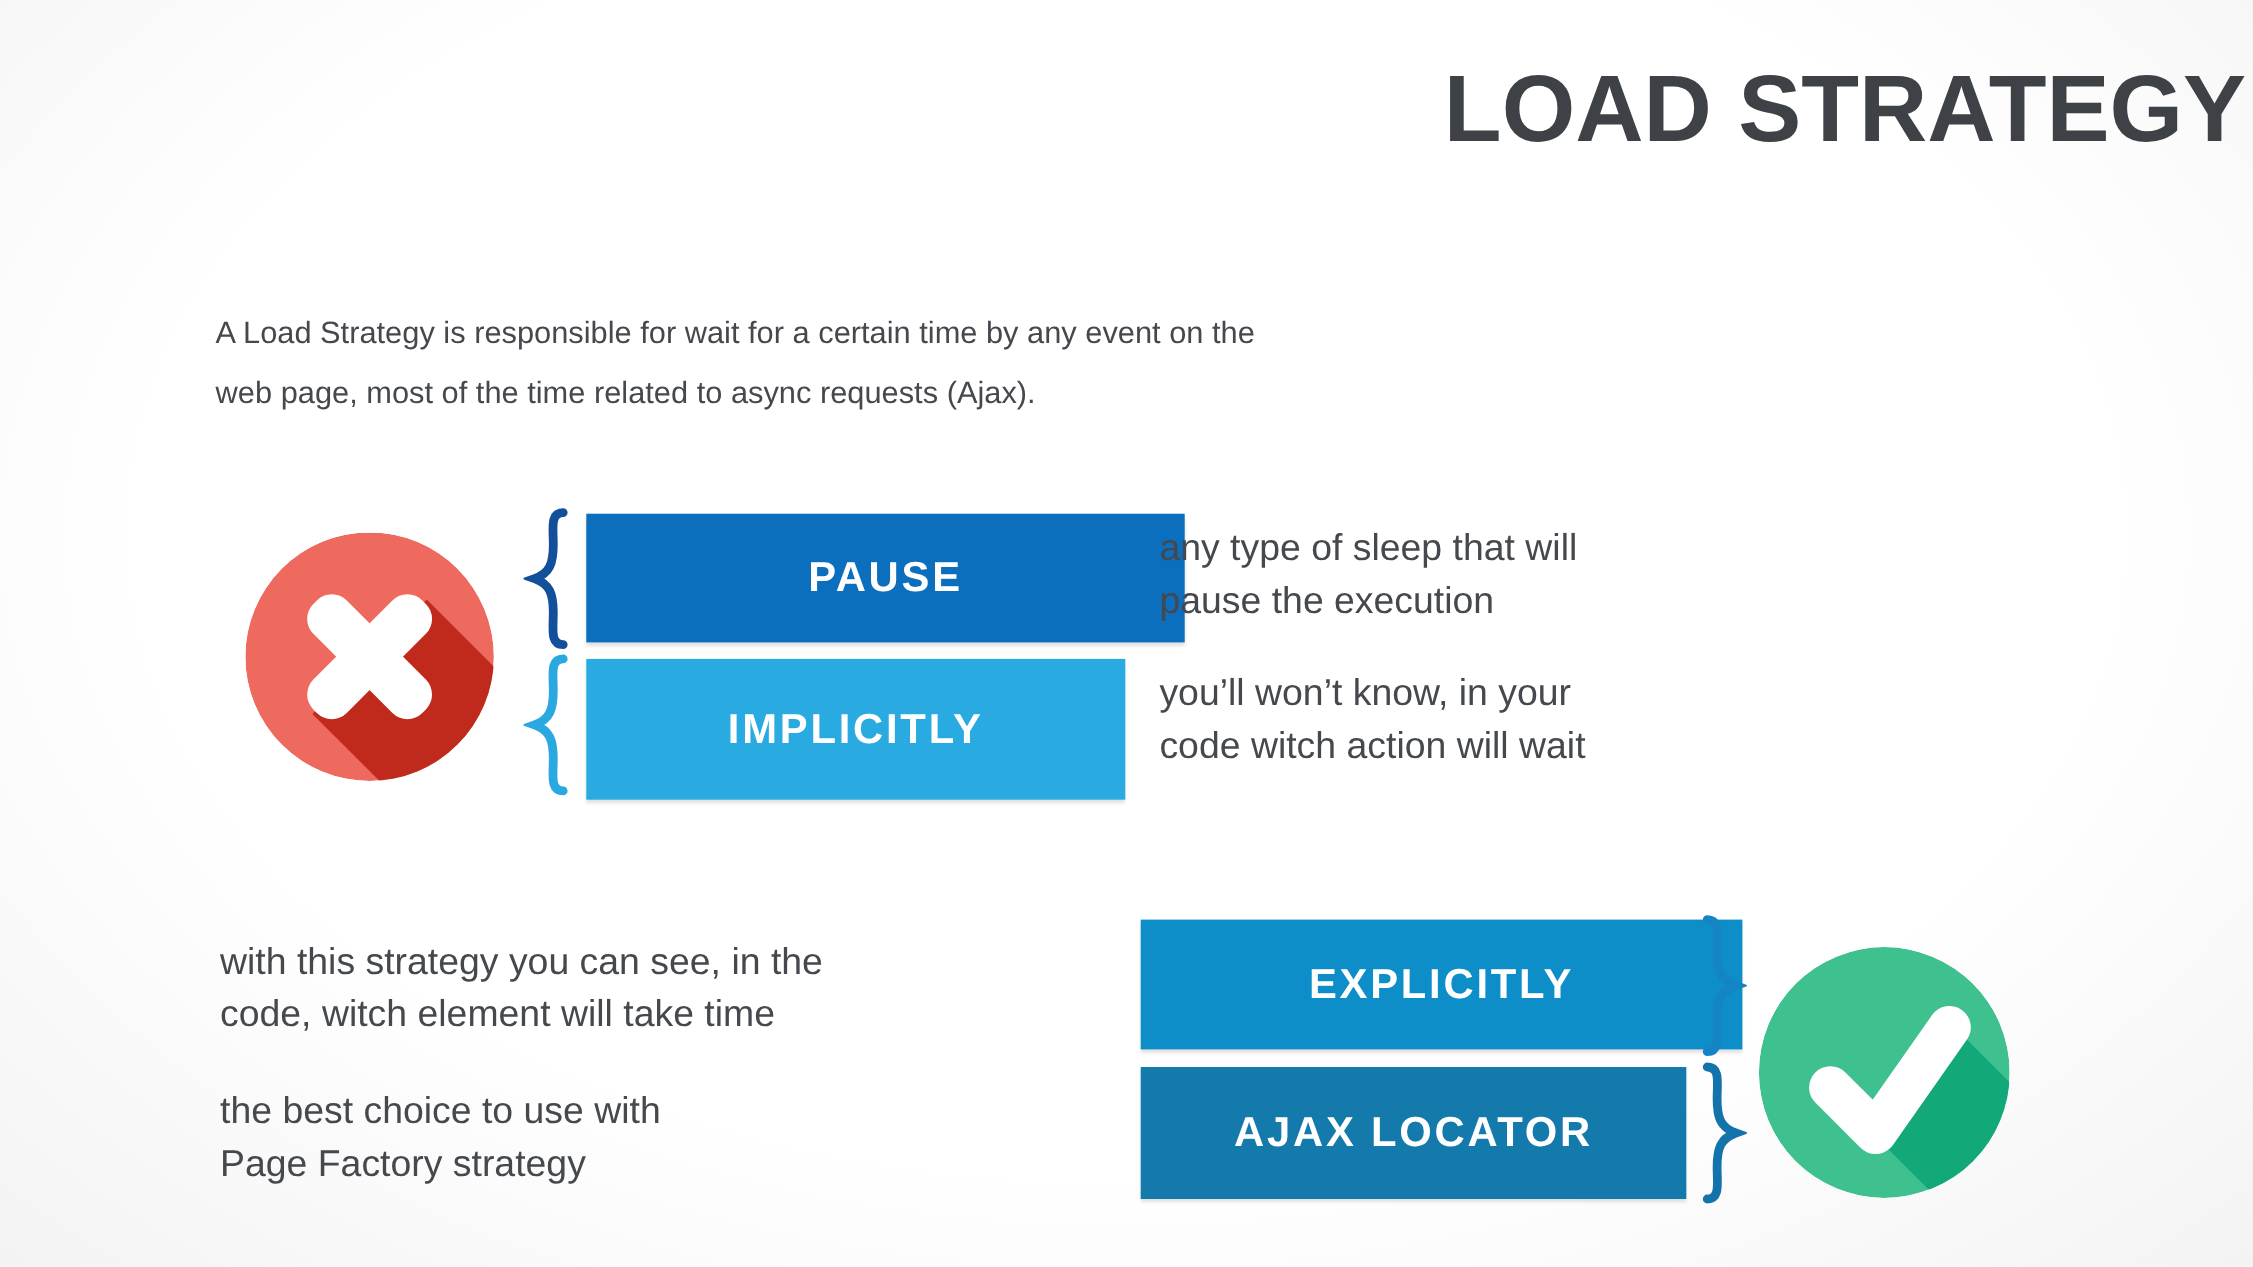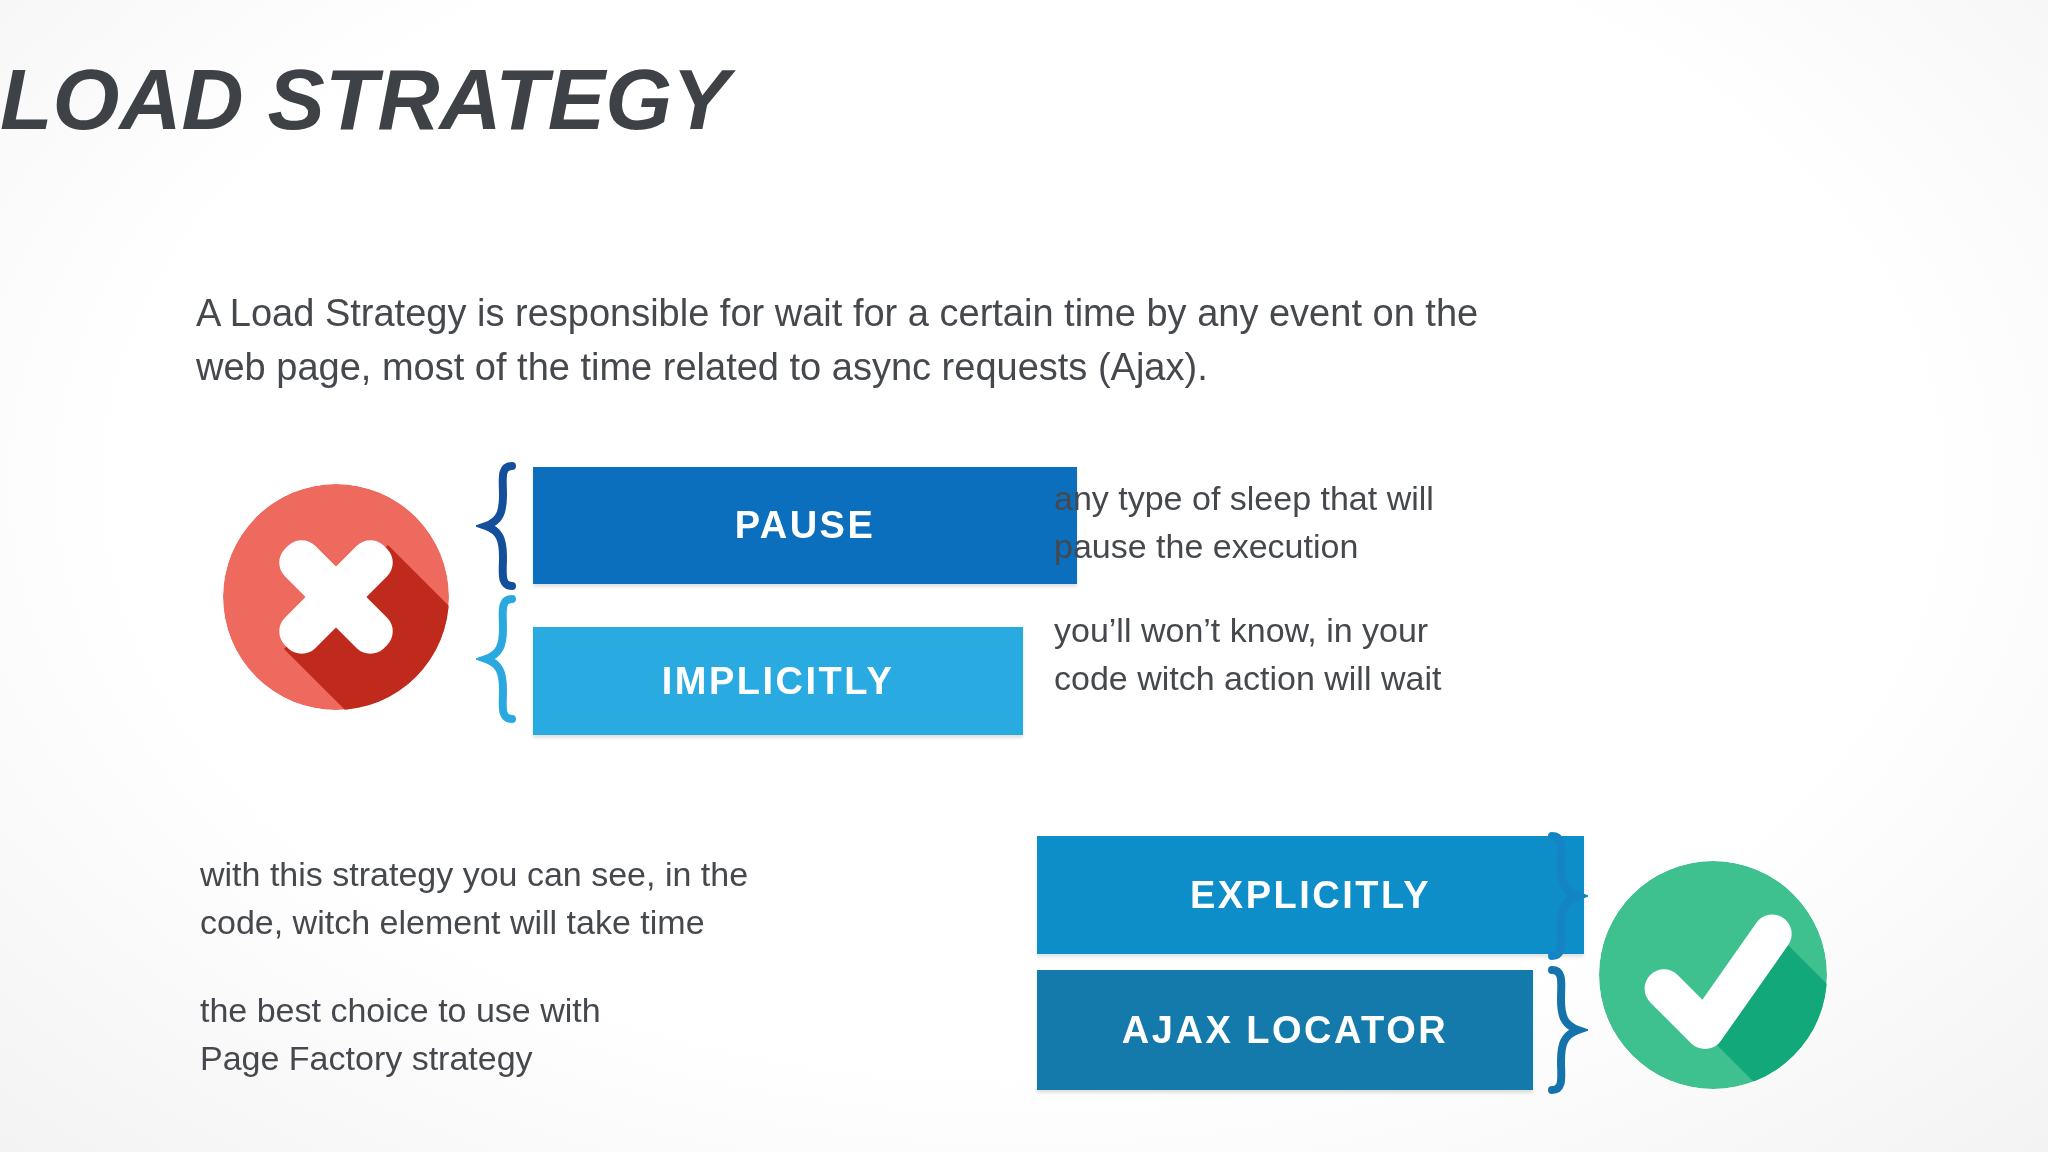--- a/index.html
+++ b/index.html
@@ -4,39 +4,38 @@
 <style>
   html,body{margin:0;padding:0;background:#e9e9e9;}
   .slide{
     position:relative;
     width:2048px;height:1152px;
     background:radial-gradient(ellipse at 50% 42%, #ffffff 62%, #f3f3f4 100%);
     font-family:"Liberation Sans", sans-serif;
     overflow:hidden;
   }
   .title{
-    position:absolute;top:50px;left:0;right:16px;
-    text-align:left;
+    position:absolute;top:50px;left:0;right:6px;
+    text-align:right;
     font-size:86px;font-weight:800;letter-spacing:0px;
     margin:0;
-    font-style:italic;
   }
   .intro{
     position:absolute;left:196px;top:248px;width:1760px;
-    font-size:38px;line-height:54px;font-weight:400;
+    font-size:28px;line-height:54px;font-weight:400;
     white-space:pre-line;
   }
   .bar{
     position:absolute;
     display:flex;align-items:center;justify-content:center;
     color:#ffffff;font-weight:bold;font-size:38px;letter-spacing:2.5px;
     box-shadow:0 3px 3px rgba(0,0,0,0.12);
   }
   .bar-pause{left:533px;top:467px;width:544px;height:117px;}
-  .bar-implicitly{left:533px;top:627px;width:490px;height:108px;}
+  .bar-implicitly{left:533px;top:599px;width:490px;height:128px;}
   .bar-explicitly{left:1037px;top:836px;width:547px;height:118px;}
   .bar-ajax{left:1037px;top:970px;width:496px;height:120px;text-align:center;}
   .desc{
     position:absolute;
     font-size:34px;line-height:48px;
     white-space:pre-line;
   }
   .desc-pause{left:1054px;top:474px;}
   .desc-implicitly{left:1054px;top:606px;}
   .desc-explicitly{left:200px;top:850px;width:816px;text-align:left;}

